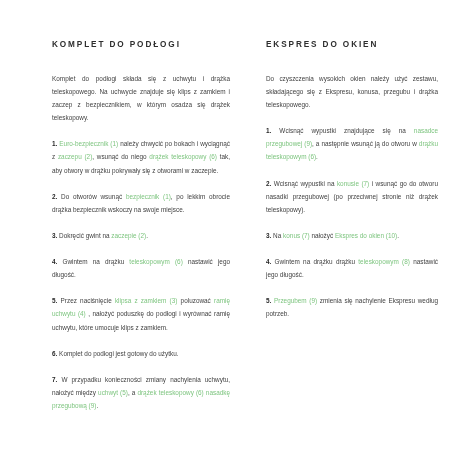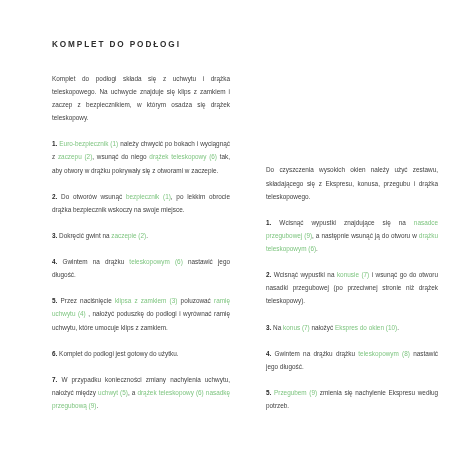--- a/index.html
+++ b/index.html
@@ -18,21 +18,21 @@
     position: relative;
     width: 450px;
     height: 450px;
     box-sizing: border-box;
     padding: 40px 28px 10px 52px;
     background: #ffffff;
   }
   .columns {
     display: flex;
     flex-direction: row;
-    align-items: flex-end;
+    align-items: flex-start;
     gap: 36px;
   }
   .col {
     width: 178px;
     flex: 0 0 178px;
   }
   .col-right {
     width: 172px;
     flex: 0 0 172px;
   }
@@ -80,20 +80,21 @@
           <p class="para"><span class="num">2.</span><span> Do otworów wsunąć </span><span class="hl">bezpiecznik (1)</span><span>, po lekkim obrocie drążka bezpiecznik wskoczy na swoje miejsce.</span></p>
           <p class="para"><span class="num">3.</span><span> Dokręcić gwint na </span><span class="hl">zaczepie (2)</span><span>.</span></p>
           <p class="para"><span class="num">4.</span><span> Gwintem na drążku </span><span class="hl">teleskopowym (6)</span><span> nastawić jego długość.</span></p>
           <p class="para"><span class="num">5.</span><span> Przez naciśnięcie </span><span class="hl">klipsa z zamkiem (3)</span><span> poluzować </span><span class="hl">ramię uchwytu (4)</span><span> , nałożyć poduszkę do podłogi i wyrównać ramię uchwytu, które umocuje klips z zamkiem.</span></p>
           <p class="para"><span class="num">6.</span><span> Komplet do podłogi jest gotowy do użytku.</span></p>
           <p class="para"><span class="num">7.</span><span> W przypadku konieczności zmiany nachylenia uchwytu, nałożyć między </span><span class="hl">uchwyt (5)</span><span>, a </span><span class="hl">drążek teleskopowy (6)</span><span> </span><span class="hl">nasadkę przegubową (9)</span><span>.</span></p>
         </div>
     </div>
 
     <div class="col col-right">
+      <h2 class="heading">EKSPRES DO OKIEN</h2>
       <p class="para">Do czyszczenia wysokich okien należy użyć zestawu, składającego się z Ekspresu, konusa, przegubu i drążka teleskopowego.</p>
       <div id="right-steps">
           <p class="para"><span class="num">1.</span><span> Wcisnąć wypustki znajdujące się na </span><span class="hl">nasadce przegubowej (9)</span><span>, a następnie wsunąć ją do otworu w </span><span class="hl">drążku teleskopowym (6)</span><span>.</span></p>
           <p class="para"><span class="num">2.</span><span> Wcisnąć wypustki na </span><span class="hl">konusie (7)</span><span> i wsunąć go do otworu nasadki przegubowej (po przeciwnej stronie niż drążek teleskopowy).</span></p>
           <p class="para"><span class="num">3.</span><span> Na </span><span class="hl">konus (7)</span><span> nałożyć </span><span class="hl">Ekspres do okien (10)</span><span>.</span></p>
           <p class="para"><span class="num">4.</span><span> Gwintem na drążku drążku </span><span class="hl">teleskopowym (8)</span><span> nastawić jego długość.</span></p>
           <p class="para"><span class="num">5.</span><span class="hl"> Przegubem (9)</span><span> zmienia się nachylenie Ekspresu według potrzeb.</span></p>
         </div>
     </div>
 

